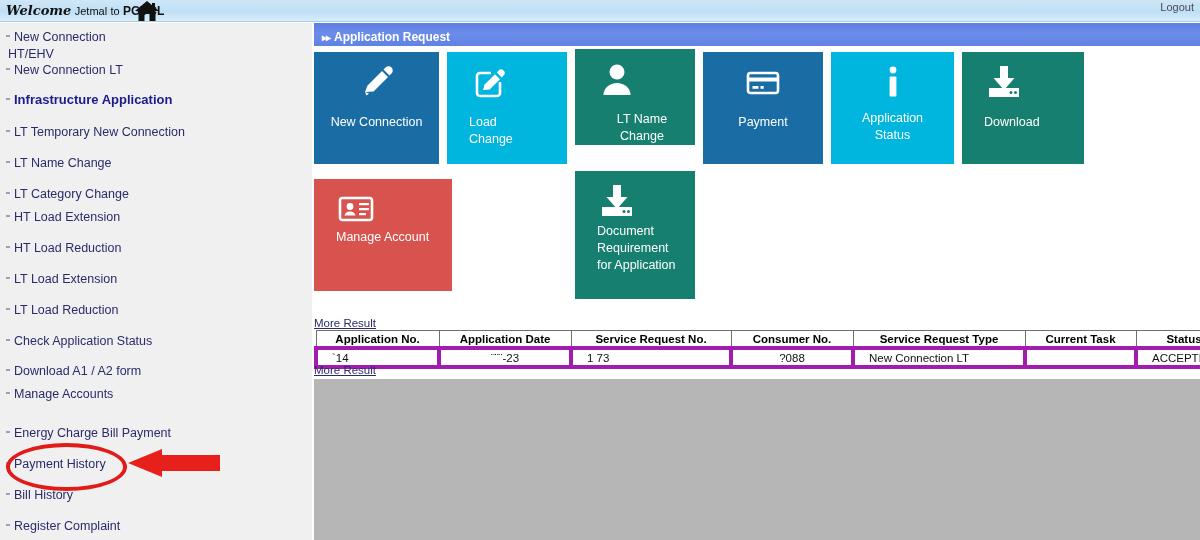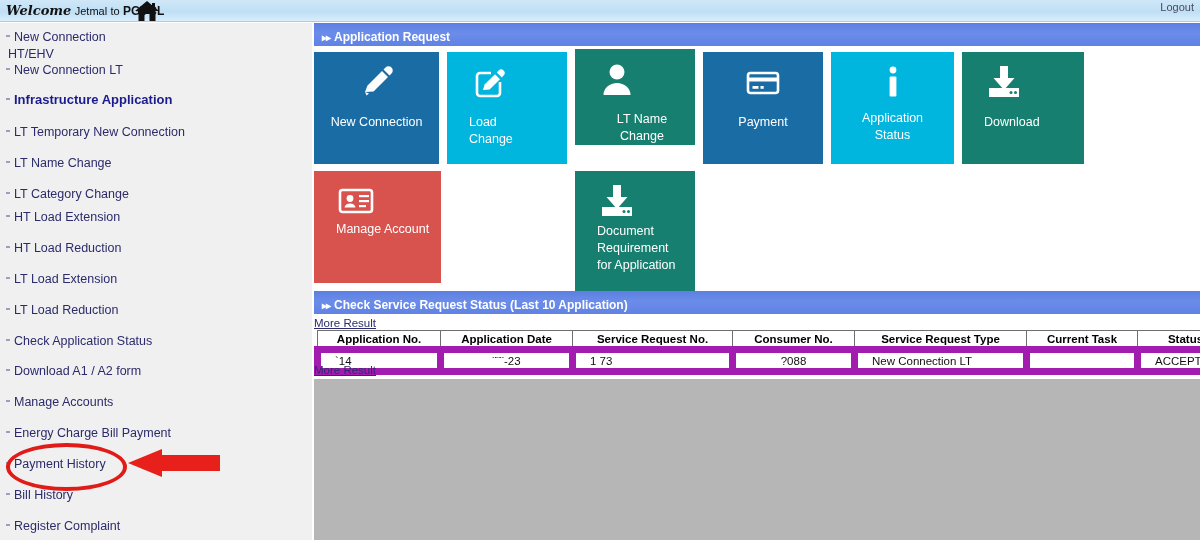--- a/index.html
+++ b/index.html
@@ -171,21 +171,21 @@
     font-weight: bold;
     color: #000;
     text-align: center;
     height: 15px;
     padding: 0 2px;
     white-space: nowrap;
     background: #ffffff;
     font-size: 11.5px;
   }
   table.srt td {
-    border: 7px solid #a21caf;
+    border: 4px solid #a21caf;
     height: 15px;
     padding: 0 14px;
     color: #111;
     white-space: nowrap;
     background: #ffffff;
     font-size: 11.5px;
   }
   td.c-center { text-align: center; }
   td.c-left { text-align: left; }
   .redacted { color: #333; letter-spacing: 0px; }
@@ -276,21 +276,21 @@
       <span>LT Load Reduction</span>
     </div>
     <div class="nav-item" style="top:311px;">
       <span class="bullet"></span>
       <span>Check Application Status</span>
     </div>
     <div class="nav-item" style="top:341px;">
       <span class="bullet"></span>
       <span>Download A1 / A2 form</span>
     </div>
-    <div class="nav-item" style="top:372px;">
+    <div class="nav-item" style="top:364px;">
       <span class="bullet"></span>
       <span>Manage Accounts</span>
     </div>
     <div class="nav-item" style="top:403px;">
       <span class="bullet"></span>
       <span>Energy Charge Bill Payment</span>
     </div>
     <div class="nav-item" style="top:434px;">
       <span class="bullet"></span>
       <span>Payment History</span>
@@ -372,21 +372,21 @@
           <rect x="16" y="4" width="8" height="14" fill="#ffffff"></rect>
           <path d="M9.5 16 L30.5 16 L20 28 Z" fill="#ffffff"></path>
           <path d="M5 26 L35 26 L35 35 L5 35 Z" fill="#ffffff"></path>
           <circle cx="27" cy="30.5" r="1.5" fill="#167f6f"></circle>
           <circle cx="31.5" cy="30.5" r="1.5" fill="#167f6f"></circle>
         </svg>
       </div>
       <div class="tile-label" style="top:62px;">Download</div>
     </div>
 
-    <div class="tile" style="left:2px; top:148px; width:127px; height:112px; background:#d8534e;">
+    <div class="tile" style="left:2px; top:156px; width:138px; height:112px; background:#d8534e;">
       <div class="tile-icon">
         <svg viewBox="0 0 40 40" width="40" height="40">
           <rect x="4" y="9" width="32" height="22" rx="2.5" fill="none" stroke="#ffffff" stroke-width="2.6"></rect>
           <circle cx="14" cy="17.5" r="3.4" fill="#ffffff"></circle>
           <path d="M8.5 26.5 A5.6 5 0 0 1 19.5 26.5 Z" fill="#ffffff"></path>
           <rect x="23" y="14" width="10" height="2.2" fill="#ffffff"></rect>
           <rect x="23" y="19" width="10" height="2.2" fill="#ffffff"></rect>
           <rect x="23" y="24" width="7" height="2.2" fill="#ffffff"></rect>
         </svg>
       </div>
@@ -402,23 +402,20 @@
           <path d="M5 26 L35 26 L35 35 L5 35 Z" fill="#ffffff"></path>
           <circle cx="27" cy="30.5" r="1.5" fill="#167f6f"></circle>
           <circle cx="31.5" cy="30.5" r="1.5" fill="#167f6f"></circle>
         </svg>
       </div>
       <div class="tile-label" style="top:52px; white-space:pre-line;">Document
 Requirement
 for Application</div>
     </div>
 
-    <div class="section-bar" style="top:268px;">
-      <span class="arrows">▸▸</span><span>Check Service Request Status (Last 10 Application)</span>
-    </div>
 
     <a class="more-result" href="#" style="top:294px;">More Result</a>
 
     <table class="srt" style="top:307px; width:886px;">
       <thead>
         <tr>
           <th style="width:118px;margin-left:22px;">Application No.</th>
           <th style="width:127px;">Application Date</th>
           <th style="width:155px;">Service Request No.</th>
           <th style="width:117px;">Consumer No.</th>

